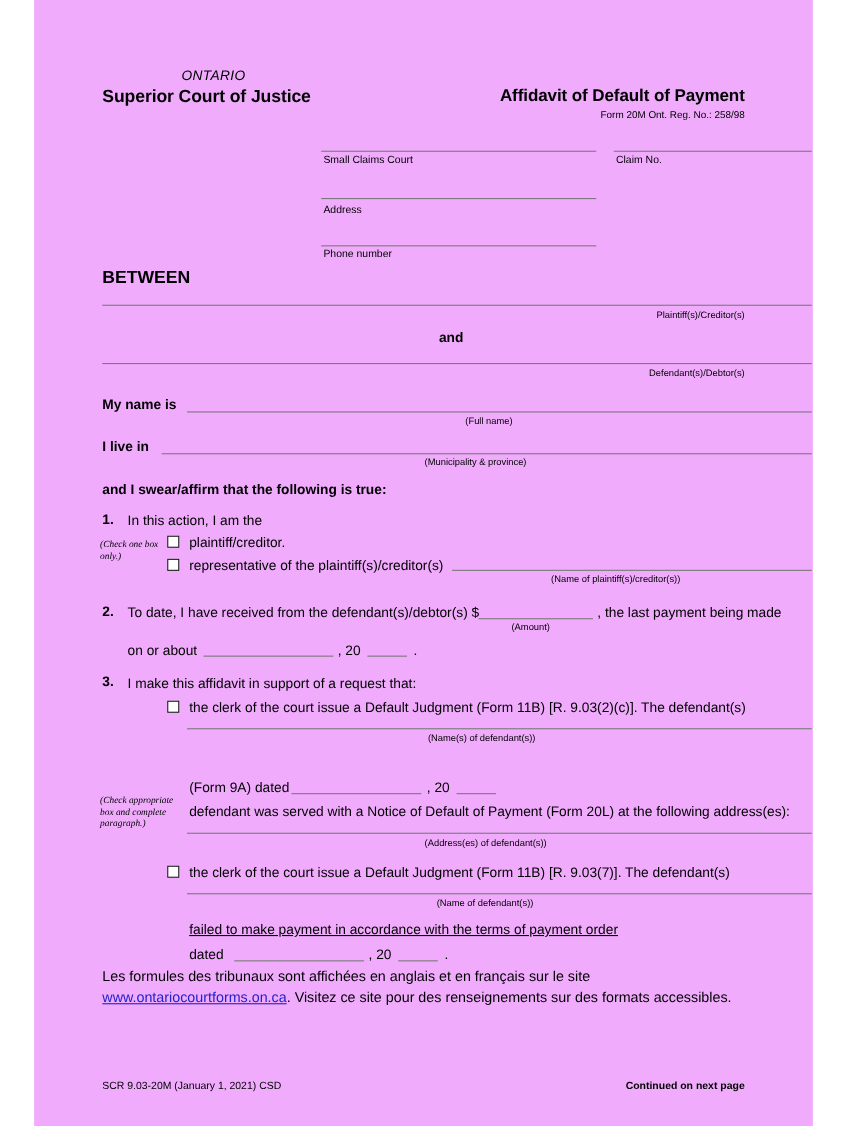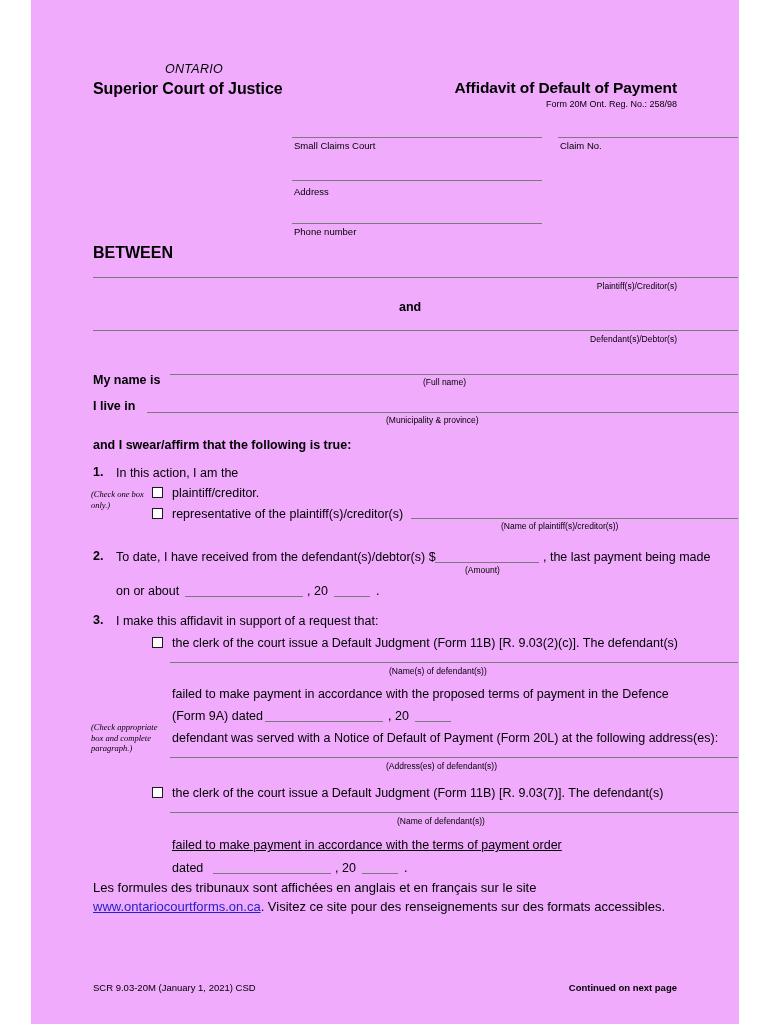--- a/index.html
+++ b/index.html
@@ -128,21 +128,21 @@
   <div class="abs btext-b" style="left:62px; top:245px; font-size:16px;">BETWEEN</div>
 
   <div class="rule" style="left:62px; top:277px; width:645px;"></div>
   <div class="abs caption" style="right:62px; top:281px;">Plaintiff(s)/Creditor(s)</div>
 
   <div class="abs btext-b" style="left:368px; top:299px;">and</div>
 
   <div class="rule" style="left:62px; top:330px; width:645px;"></div>
   <div class="abs caption" style="right:62px; top:334px;">Defendant(s)/Debtor(s)</div>
 
-  <div class="abs btext-b" style="left:62px; top:372px;">My name is</div>
+  <div class="abs btext-b" style="left:62px; top:360px;">My name is</div>
   <div class="rule" style="left:139px; top:374px; width:568px;"></div>
   <div class="abs caption" style="left:392px; top:377px;">(Full name)</div>
 
   <div class="abs btext-b" style="left:62px; top:398px;">I live in</div>
   <div class="rule" style="left:116px; top:412px; width:591px;"></div>
   <div class="abs caption" style="left:355px; top:415px;">(Municipality &amp; province)</div>
 
   <div class="abs btext-b" style="left:62px; top:437px;">and I swear/affirm that the following is true:</div>
 
   <div class="abs num" style="left:62px; top:465px;">1.</div>
@@ -174,21 +174,20 @@
 
   <div class="abs num" style="left:62px; top:613px;">3.</div>
   <div class="abs btext" style="left:85px; top:613px;">I make this affidavit in support of a request that:</div>
 
   <span class="abs cb" style="left:121px; top:637px;"></span>
   <div class="abs btext" style="left:141px; top:635px;">the clerk of the court issue a Default Judgment (Form 11B) [R. 9.03(2)(c)]. The defendant(s)</div>
 
   <div class="rule" style="left:139px; top:662px; width:568px;"></div>
   <div class="abs caption" style="left:358px; top:666px;">(Name(s) of defendant(s))</div>
 
-  <div class="abs btext" style="left:141px; top:686px;">failed to make payment in accordance with the proposed terms of payment in the Defence</div>
 
   <div class="abs marginal" style="left:60px; top:722px;">(Check appropriate box and complete paragraph.)</div>
 
   <div class="abs btext" style="left:141px; top:708px;">(Form 9A) dated</div>
   <div class="rule" style="left:234px; top:721px; width:118px;"></div>
   <div class="abs btext" style="left:357px; top:708px;">, 20</div>
   <div class="rule" style="left:384px; top:721px; width:36px;"></div>
 
   <div class="abs btext" style="left:141px; top:730px;">defendant was served with a Notice of Default of Payment (Form 20L) at the following address(es):</div>
 

